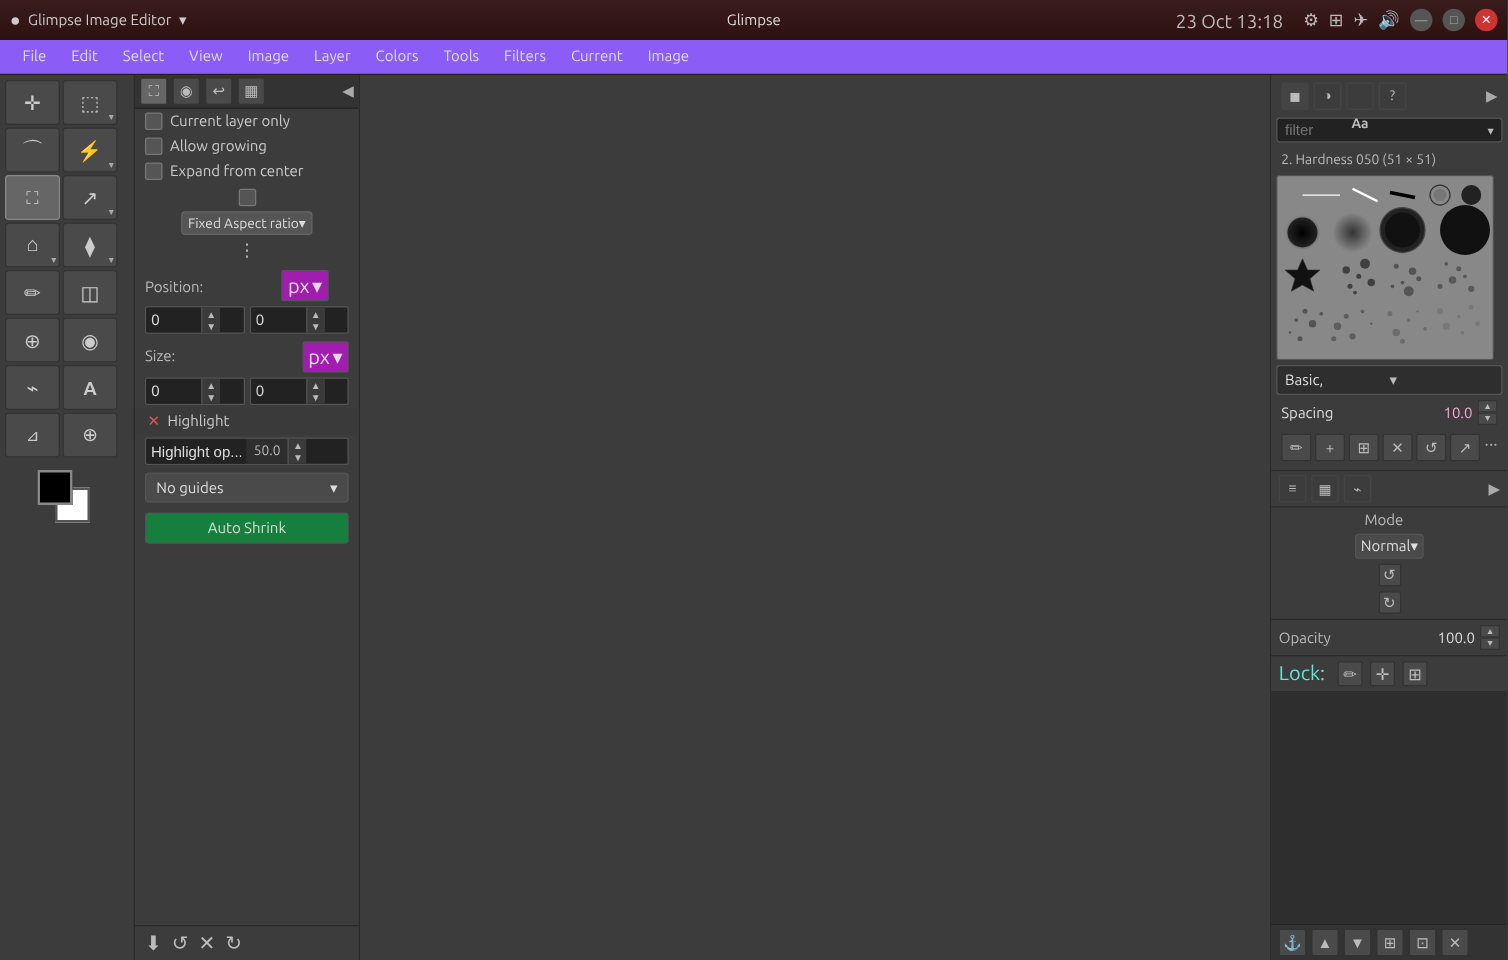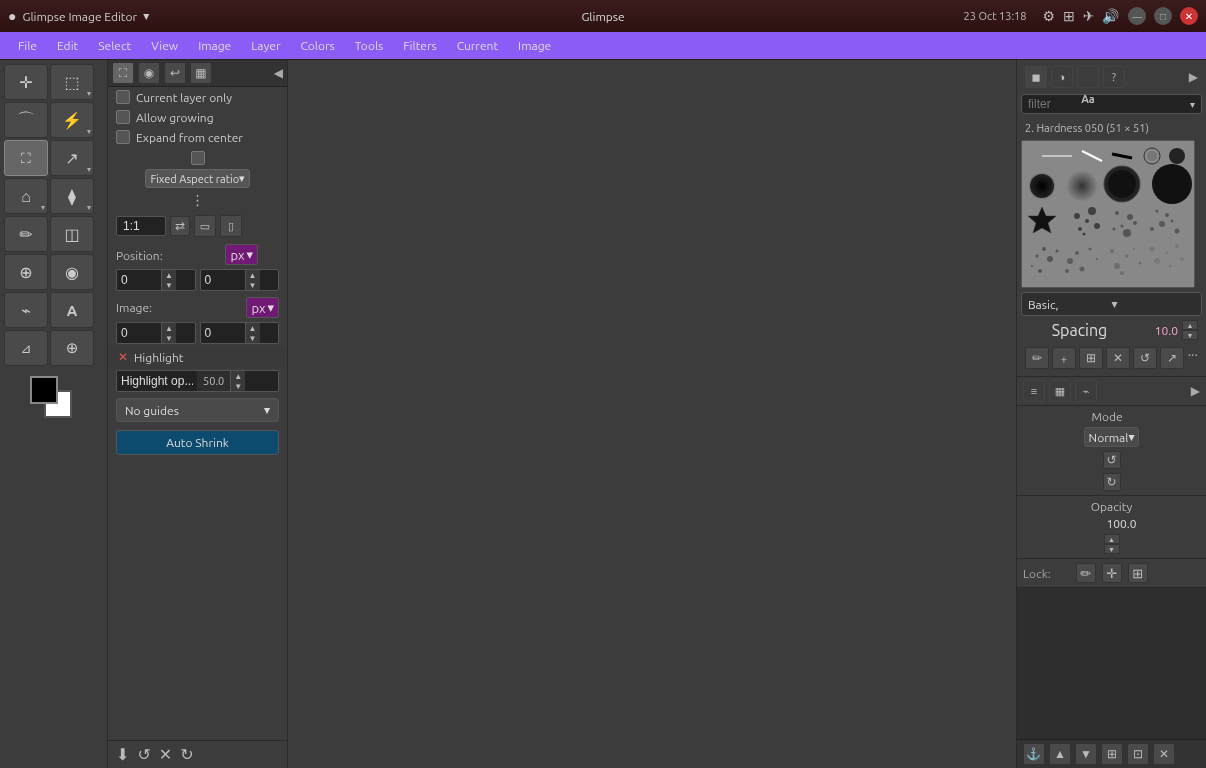--- a/index.html
+++ b/index.html
@@ -310,27 +310,27 @@
       width: 14px;
       cursor: pointer;
       display: flex; align-items: center; justify-content: center;
       font-size: 8px;
       color: #bbb;
     }
     .unit-select {
       display: flex;
       align-items: center;
       gap: 2px;
-      background: #701a75;
+      background: #a21caf;
       border: 1px solid #555;
       border-radius: 2px;
       padding: 2px 4px;
       cursor: pointer;
       color: #ddd;
-      font-size: 13px;
+      font-size: 16px;
     }
 
     
     #highlight-row {
       display: flex;
       align-items: center;
       padding: 4px 8px;
       gap: 4px;
       background: #3a3a3a;
     }
@@ -354,21 +354,21 @@
       color: #ddd;
       font-size: 12px;
       display: flex;
       align-items: center;
       justify-content: space-between;
     }
 
     
     #auto-shrink-btn {
       margin: 4px 8px;
-      background: #0c4a6e;
+      background: #15803d;
       border: 1px solid #555;
       border-radius: 3px;
       padding: 5px 8px;
       cursor: pointer;
       color: #ddd;
       font-size: 12px;
       text-align: center;
     }
 
     
@@ -480,21 +480,21 @@
     #brush-preset-select span { flex: 1; }
     #brush-preset-arrow { color: #bbb; }
 
     
     #spacing-row {
       display: flex;
       align-items: center;
       padding: 4px 4px;
       gap: 4px;
     }
-    #spacing-label { flex: 1; color: #ddd; font-size: 16px; text-align: center; }
+    #spacing-label { flex: 1; color: #ddd; font-size: 12px; }
     #spacing-value { color: #f9a8d4; font-size: 12px; width: 40px; text-align: right; }
     .spacing-arrows {
       display: flex;
       flex-direction: column;
     }
     .spacing-arrow {
       width: 16px; height: 10px;
       background: #4a4a4a;
       border: 1px solid #333;
       cursor: pointer;
@@ -578,33 +578,32 @@
       color: #bbb;
       font-size: 12px;
     }
 
     #opacity-row {
       display: flex;
       align-items: center;
       padding: 4px 6px;
       gap: 4px;
       border-bottom: 1px solid #2a2a2a;
-      flex-direction: column;
     }
     #opacity-label { color: #bbb; font-size: 12px; flex: 1; }
     #opacity-value { color: #ddd; font-size: 12px; width: 50px; text-align: right; }
 
     #lock-row {
       display: flex;
       align-items: center;
       padding: 4px 6px;
       gap: 6px;
       border-bottom: 1px solid #2a2a2a;
     }
-    #lock-label { color: #a3a3a3; font-size: 12px; margin-right: 19px; }
+    #lock-label { color: #5eead4; font-size: 16px; margin-right: 4px; }
     .lock-btn {
       width: 20px; height: 20px;
       background: #4a4a4a;
       border: 1px solid #333;
       border-radius: 2px;
       cursor: pointer;
       display: flex; align-items: center; justify-content: center;
       color: #bbb;
       font-size: 13px;
     }
@@ -638,21 +637,21 @@
 <body>
 
 <div id="titlebar">
   <div id="titlebar-left">
     <span style="font-size:14px;">●</span>
     <span>Glimpse Image Editor</span>
     <span style="cursor:pointer;">▾</span>
   </div>
   <div id="titlebar-center">Glimpse</div>
   <div id="titlebar-right">
-    <span style="font-size:11px; color:#bbb; margin-right:8px;">23 Oct  13:18</span>
+    <span style="font-size:15px; color:#bbb; margin-right:8px;">23 Oct  13:18</span>
     <span class="tb-icon">⚙</span>
     <span class="tb-icon">⊞</span>
     <span class="tb-icon">✈</span>
     <span class="tb-icon">🔊</span>
     <button id="btn-min" class="win-btn">—</button>
     <button id="btn-max" class="win-btn">□</button>
     <button id="btn-close" class="win-btn">✕</button>
   </div>
 </div>
 
@@ -784,32 +783,20 @@
 
     <div id="fixed-aspect-row">
       <div id="fixed-aspect-check"></div>
       <div id="fixed-aspect-dropdown">
         <span>Fixed  Aspect ratio</span>
         <span>▾</span>
       </div>
       <span id="dots-btn">⋮</span>
     </div>
 
-    <div id="ratio-row">
-      <input id="ratio-input" type="text" value="1:1" style="">
-      <div class="ratio-btn">
-        <span>⇄</span>
-      </div>
-      <div class="ratio-icon">
-        <span>▭</span>
-      </div>
-      <div class="ratio-icon">
-        <span>▯</span>
-      </div>
-    </div>
 
     <div class="opt-section-label">
       <span>Position:</span>
       <span style="margin-left:60px;"></span>
       <span class="unit-select" style="display:inline-flex;">
         <span>px</span>
         <span>▾</span>
       </span>
     </div>
     <div class="opt-input-row">
@@ -823,21 +810,21 @@
       <div class="spinbox">
         <input type="text" value="0" style="">
         <div class="spinbox-arrows">
           <div class="spinbox-arrow">▲</div>
           <div class="spinbox-arrow">▼</div>
         </div>
       </div>
     </div>
 
     <div class="opt-section-label" style="display:flex; align-items:center; justify-content:space-between;">
-      <span>Image:</span>
+      <span>Size:</span>
       <span class="unit-select" style="display:inline-flex;">
         <span>px</span>
         <span>▾</span>
       </span>
     </div>
     <div class="opt-input-row">
       <div class="spinbox">
         <input type="text" value="0" style="">
         <div class="spinbox-arrows">
           <div class="spinbox-arrow">▲</div>

